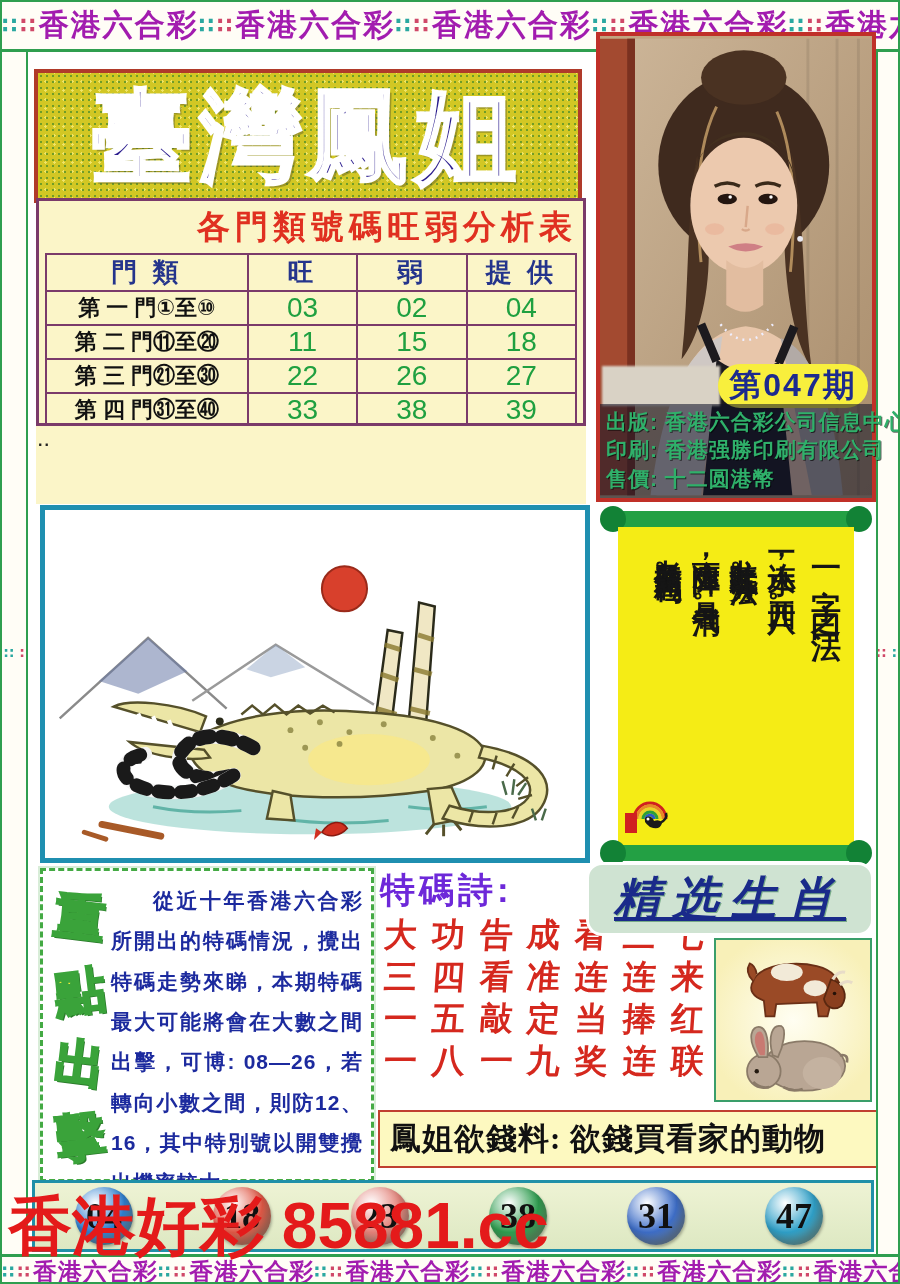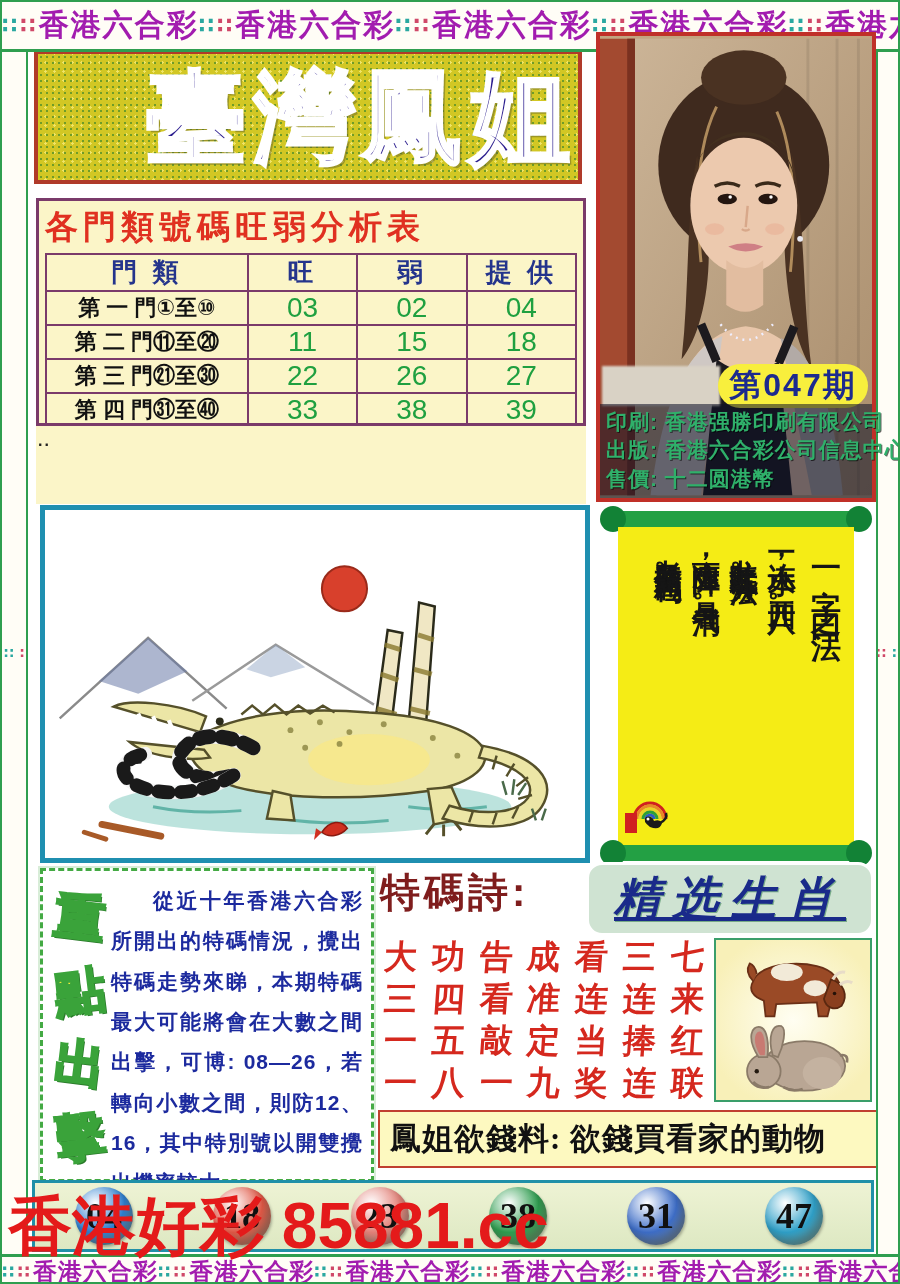--- a/index.html
+++ b/index.html
@@ -19,31 +19,31 @@
   #border-top .die{font-size:22px;} #border-bottom .die{font-size:18px;}
   .vborder{position:absolute;top:50px;height:1202px;width:26px;background:#fffdf6;overflow:hidden;z-index:2;box-sizing:border-box;}
   #border-left{left:0;border-right:2px solid #2f9e4f;}
   #border-right{left:874px;border-left:2px solid #2f9e4f;}
   .vinner{writing-mode:vertical-rl;text-orientation:upright;height:1202px;width:26px;
           display:flex;flex-direction:column;align-items:center;}
   .vinner .btxt{font-size:19px;} .vinner .die{font-size:14px;}
   .vinner .bgroup{flex-direction:column;gap:2px;margin:4px 0;display:flex;align-items:center;}
   #border-left .vinner{transform:rotate(180deg);}
   
-  #title-banner{position:absolute;left:32px;top:48px;width:548px;height:134px;box-sizing:border-box;
-     border:4px solid #b03a2a;display:flex;align-items:center;justify-content:flex-end;
+  #title-banner{position:absolute;left:32px;top:67px;width:548px;height:134px;box-sizing:border-box;
+     border:4px solid #b03a2a;display:flex;align-items:center;justify-content:center;
      background-color:#d2c724;
      background-image:radial-gradient(#6f9c28 1px,transparent 1.4px),radial-gradient(#efe468 1px,transparent 1.4px);
      background-size:6px 6px,9px 9px;background-position:0 0,3px 4px;}
   #title-banner span{font-size:100px;font-weight:900;color:#2b1d8e;letter-spacing:8px;line-height:1;
      -webkit-text-stroke:3px #ffffff;text-shadow:3px 3px 0 rgba(90,90,40,.45);}
   
   #analysis-box{position:absolute;left:34px;top:196px;width:550px;height:228px;box-sizing:border-box;
      background:#fbf5c8;border:3px solid #7a3a6a;padding:2px 6px;}
-  .a-title{text-align:left;color:#e03020;font-weight:900;font-size:33px;letter-spacing:5px;margin:2px 0 3px;}
+  .a-title{text-align:right;color:#e03020;font-weight:900;font-size:33px;letter-spacing:5px;margin:2px 0 3px;}
   #a-table{width:100%;border-collapse:collapse;table-layout:fixed;}
   #a-table th,#a-table td{border:2px solid #7a3a6a;text-align:center;padding:0;height:29px;}
   #a-table th{color:#24348c;font-size:26px;font-weight:900;letter-spacing:4px;}
   #a-table td.lbl{color:#111;font-size:22px;font-weight:900;white-space:nowrap;}
   #a-table td.val{color:#1fa040;font-size:28px;font-weight:400;}
   #a-table col.c0{width:38%;} #a-table col.cv{width:20.6%;}
   #yellow-strip{position:absolute;left:34px;top:424px;width:550px;height:78px;background:#fbf5c8;}
   #yellow-strip .dots{position:absolute;left:2px;top:6px;color:#222;font-size:16px;font-weight:900;letter-spacing:2px;}
   
   #drawing-box{position:absolute;left:38px;top:503px;width:550px;height:358px;box-sizing:border-box;
@@ -75,21 +75,21 @@
   #keypoint{position:absolute;left:38px;top:866px;width:334px;height:314px;box-sizing:border-box;background:#fff;
      border:3px dashed #44aa44;outline:2px solid #d8edd8;display:flex;padding:10px 8px 6px 6px;}
   #kp-title{width:62px;display:flex;flex-direction:column;justify-content:space-around;align-items:center;}
   #kp-title span{font-size:50px;font-weight:900;color:#f2ee3a;line-height:1;
      -webkit-text-stroke:2.5px #3aa33a;text-shadow:2px 2px 0 #2a7a2a;}
   #kp-title span:nth-child(odd){transform:rotate(7deg);} #kp-title span:nth-child(even){transform:rotate(-7deg);}
   #kp-body{flex:1;margin:0;color:#1c2a9e;font-weight:900;font-size:21px;line-height:1.92;letter-spacing:1px;
      text-indent:2em;text-align:justify;}
   
   #poem{position:absolute;left:378px;top:866px;width:328px;height:238px;}
-  .p-head{color:#7f1d1d;font-weight:900;font-size:40px;letter-spacing:4px;line-height:1;margin:4px 0 28px;}
+  .p-head{color:#6d28d9;font-weight:900;font-size:35px;letter-spacing:4px;line-height:1;margin:4px 0 11px;}
   .poem-row{display:flex;justify-content:space-between;padding:0 4px;margin-bottom:9px;}
   .poem-row span{color:#d5281e;font-weight:900;font-size:33px;line-height:1;transform:skewX(-4deg);}
   
   #zodiac-header{position:absolute;left:584px;top:860px;width:288px;height:74px;box-sizing:border-box;
      background:#cfe3d2;border:3px solid #fff;border-radius:16px;display:flex;align-items:center;justify-content:center;}
   #zodiac-header span{color:#1a2a8a;font-weight:900;font-size:46px;letter-spacing:12px;font-style:italic;
      font-family:"Liberation Serif","DejaVu Serif",serif;text-shadow:1px 1px 0 #7a8;text-decoration:underline;}
   #animal-box{position:absolute;left:712px;top:936px;width:158px;height:164px;box-sizing:border-box;
      border:2px solid #3a9e6a;background:radial-gradient(circle at 50% 50%,#fffef2 0%,#f8f0b8 80%);
      display:flex;flex-direction:column;justify-content:space-between;padding:4px 2px;}
@@ -350,22 +350,22 @@
       <path d="M58 470 C68 356 98 302 150 296 C206 302 238 360 248 470 Z" fill="#e8c6aa"></path>
       <path d="M52 470 C66 362 94 318 126 306 L104 470 Z" fill="#cfc8c4"></path>
       <path d="M250 470 C240 362 214 320 186 308 L218 470 Z" fill="#b2aaa6"></path>
       <path d="M106 470 L120 330 C142 346 160 346 184 332 L198 470 Z" fill="#1c1a1e"></path>
       <path d="M120 332 L104 294 M184 334 L200 296" stroke="#1c1a1e" stroke-width="9"></path>
       <path d="M124 294 Q150 326 178 294" stroke="#eef" stroke-width="2.5" fill="none" stroke-dasharray="2 5"></path>
     </svg>
     <div class="censor"></div>
     <div class="issue-pill">第047期</div>
     <div class="pub" id="pub-lines">
+        <div>出版: 香港六合彩公司信息中心</div>
         <div>印刷: 香港强勝印刷有限公司</div>
-        <div>出版: 香港六合彩公司信息中心</div>
         <div>售價: 十二圆港幣</div>
       </div>
   </div>
 
   <div id="scroll-panel">
     <div class="bar top">
         <i class="knob l"></i>
         <i class="knob r"></i>
       </div>
     <div class="scroll-body">

